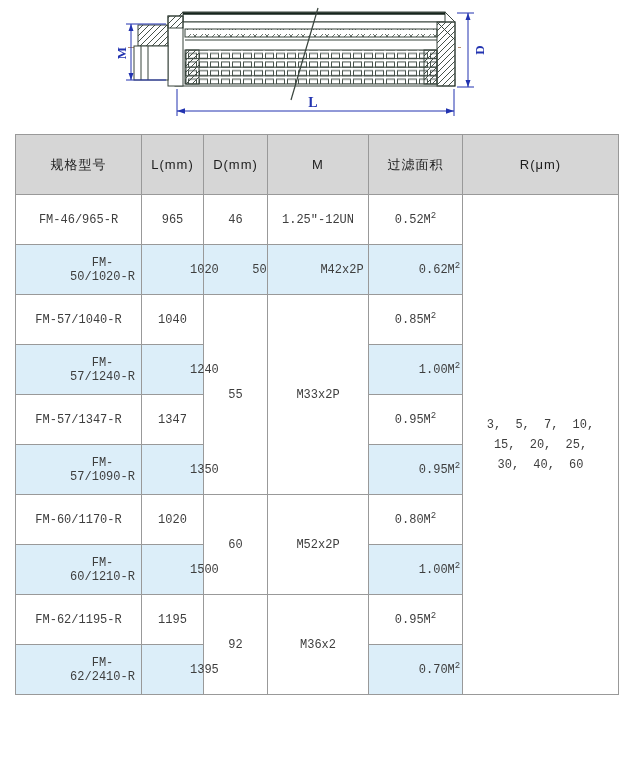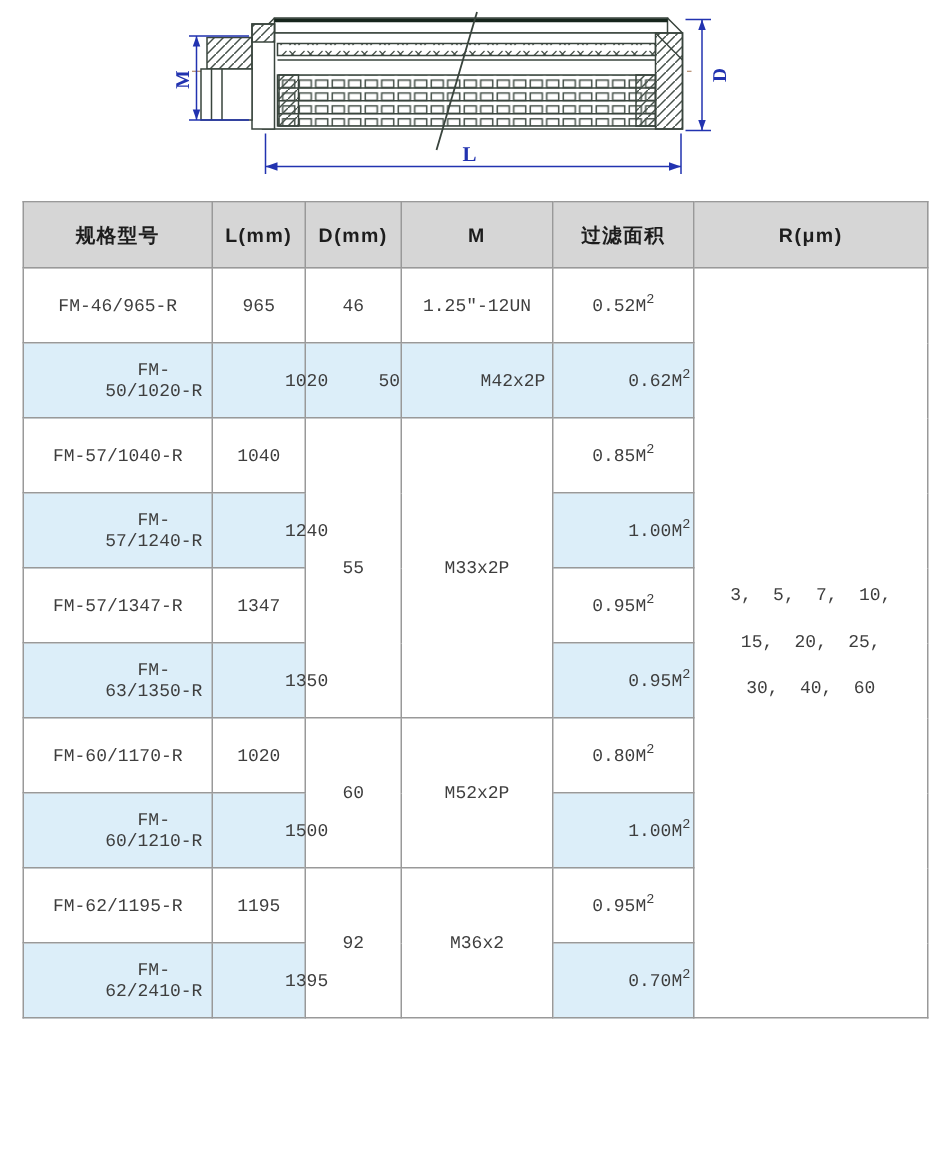--- a/index.html
+++ b/index.html
@@ -21,35 +21,35 @@
     margin-left:15px;width:603px;
     border:1px solid #858585;
   }
   table.spec th, table.spec td{
     border:1px solid var(--table_border);
     text-align:center;vertical-align:middle;
     padding:0;
   }
   table.spec thead th{
     background:var(--header_bg);
-    height:44px;
-    font-size:13px;font-weight:bold;color:#1d1d1d;
+    height:60px;
+    font-size:13px;font-weight:normal;color:#1d1d1d;
     letter-spacing:1px;
   }
   table.spec td{
     height:50px;
     font-family:"Liberation Mono","DejaVu Sans Mono",monospace;
     font-size:12px;color:#3e3e3e;
   }
   tr.alt td{background:var(--row_alt_bg);padding-left:48px;}
   td.merged{background:#ffffff !important;}
   td sup{font-size:9px;line-height:0;vertical-align:super;}
   .r-values{
     width:128px;margin:0 auto;
-    line-height:31px;word-spacing:7px;
+    line-height:20px;word-spacing:7px;
     text-align:center;
   }
   svg text.dim{
     font-family:"Liberation Serif","DejaVu Serif",serif;
     font-weight:bold;fill:var(--dimension_blue);
   }
 </style>
 </head>
 <body>
 
@@ -166,21 +166,21 @@
       <td>FM-57/1240-R</td>
       <td>1240</td>
       <td><span>1.00M</span><sup>2</sup></td>
     </tr>
     <tr>
       <td>FM-57/1347-R</td>
       <td>1347</td>
       <td><span>0.95M</span><sup>2</sup></td>
     </tr>
     <tr class="alt">
-      <td>FM-63/1350-R</td>
+      <td>FM-57/1090-R</td>
       <td>1350</td>
       <td><span>0.95M</span><sup>2</sup></td>
     </tr>
     <tr>
       <td>FM-60/1170-R</td>
       <td>1020</td>
       <td class="merged" rowspan="2">60</td>
       <td class="merged" rowspan="2">M52x2P</td>
       <td><span>0.80M</span><sup>2</sup></td>
     </tr>

